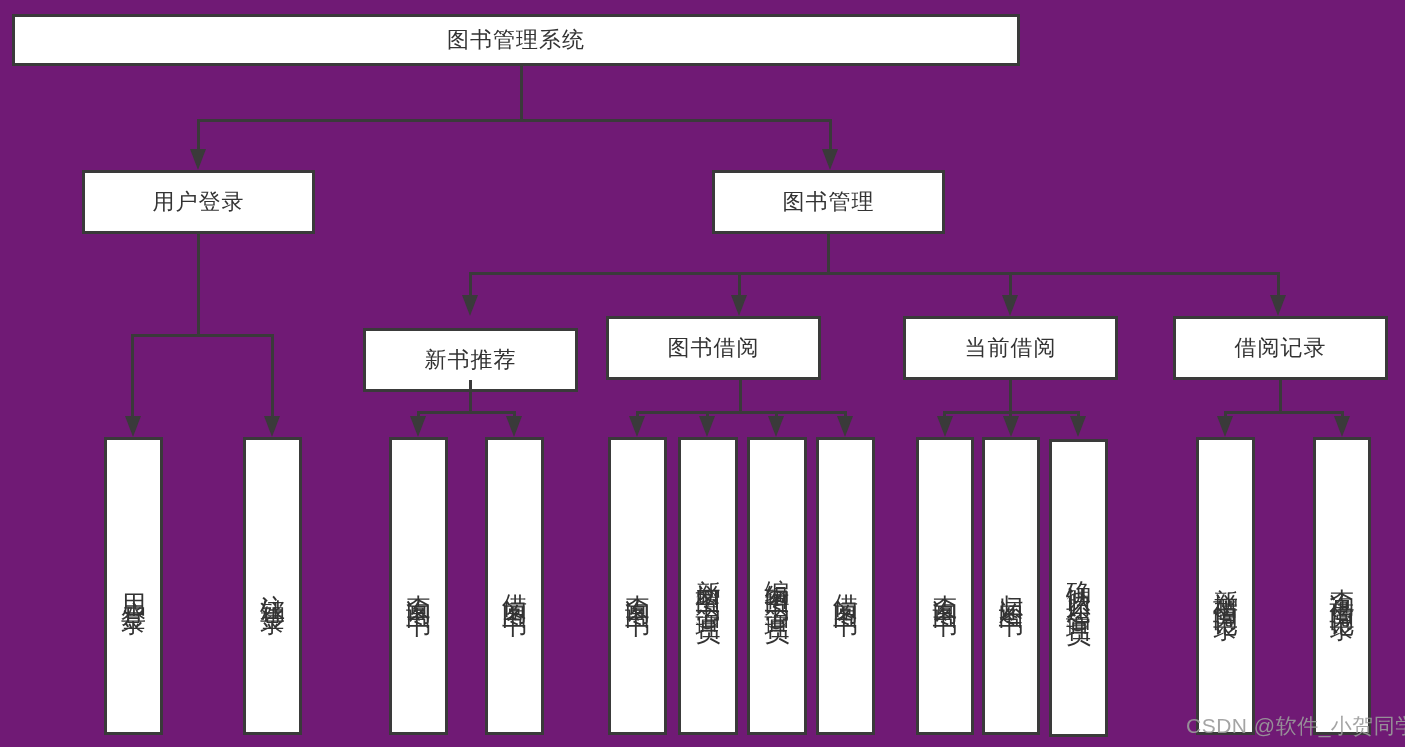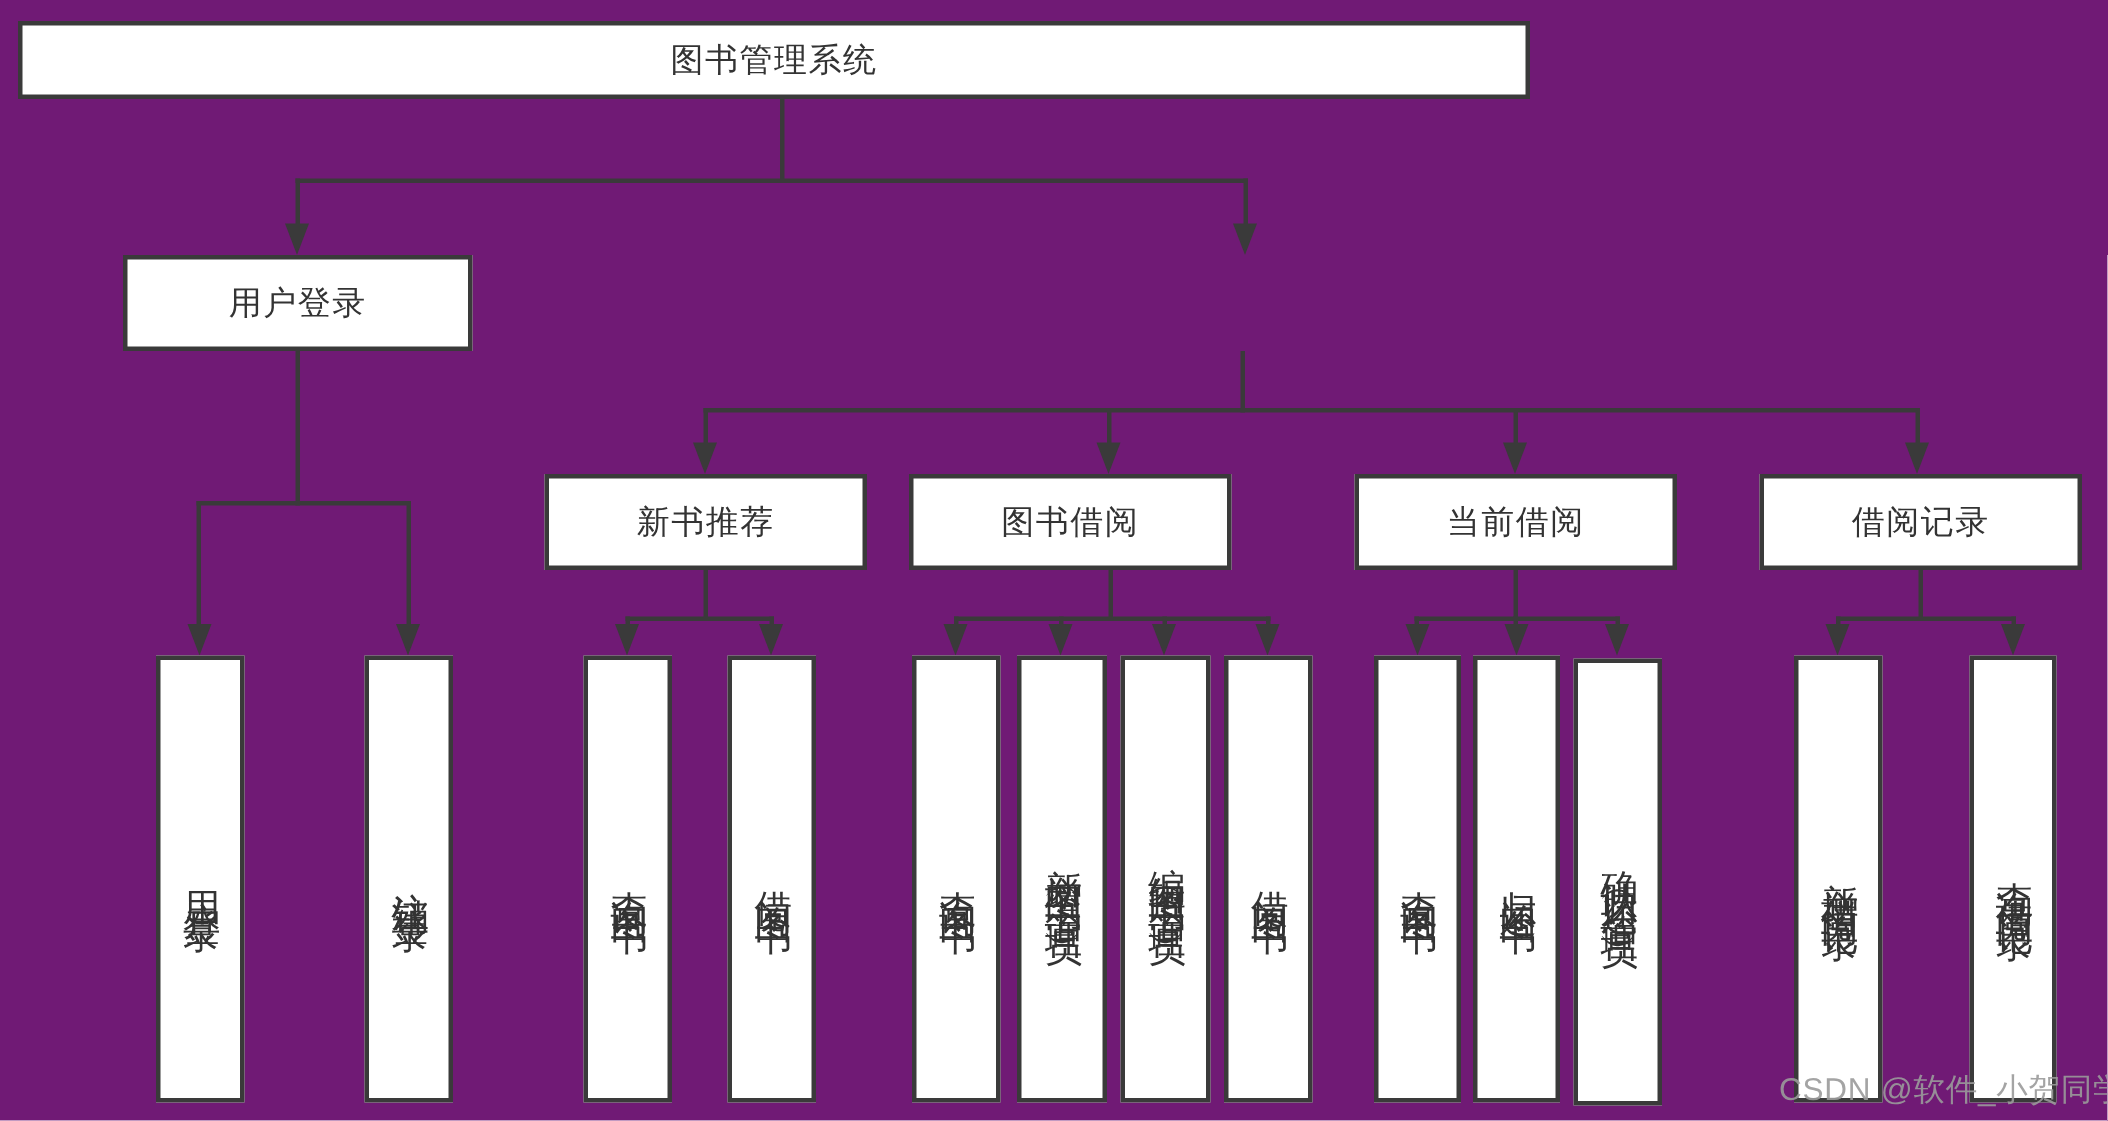--- a/index.html
+++ b/index.html
@@ -35,40 +35,41 @@
   <div class="box h" style="left:12px;top:14px;width:1008px;height:52px">图书管理系统</div>
 
   <div class="line" style="left:520px;top:66px;width:3px;height:56px"></div>
   <div class="line" style="left:197px;top:119px;width:635px;height:3px"></div>
   <div class="line" style="left:197px;top:119px;width:3px;height:36px"></div>
   <div class="arrow" style="left:190px;top:149px"></div>
   <div class="line" style="left:829px;top:119px;width:3px;height:36px"></div>
   <div class="arrow" style="left:822px;top:149px"></div>
 
   <div class="box h" style="left:82px;top:170px;width:233px;height:64px">用户登录</div>
+  <div class="box h" style="left:712px;top:170px;width:233px;height:64px">图书管理</div>
 
   <div class="line" style="left:197px;top:234px;width:3px;height:103px"></div>
   <div class="line" style="left:131px;top:334px;width:143px;height:3px"></div>
   <div class="line" style="left:131px;top:334px;width:3px;height:88px"></div>
   <div class="arrow" style="left:125px;top:416px"></div>
   <div class="line" style="left:271px;top:334px;width:3px;height:88px"></div>
   <div class="arrow" style="left:264px;top:416px"></div>
 
   <div class="line" style="left:827px;top:234px;width:3px;height:41px"></div>
   <div class="line" style="left:469px;top:272px;width:811px;height:3px"></div>
   <div class="line" style="left:469px;top:272px;width:3px;height:26px"></div>
   <div class="arrow" style="left:462px;top:295px"></div>
   <div class="line" style="left:738px;top:272px;width:3px;height:26px"></div>
   <div class="arrow" style="left:731px;top:295px"></div>
   <div class="line" style="left:1009px;top:272px;width:3px;height:26px"></div>
   <div class="arrow" style="left:1002px;top:295px"></div>
   <div class="line" style="left:1277px;top:272px;width:3px;height:26px"></div>
   <div class="arrow" style="left:1270px;top:295px"></div>
 
-  <div class="box h" style="left:363px;top:316px;width:215px;height:64px">新书推荐</div>
+  <div class="box h" style="left:363px;top:328px;width:215px;height:64px">新书推荐</div>
   <div class="box h" style="left:606px;top:316px;width:215px;height:64px">图书借阅</div>
   <div class="box h" style="left:903px;top:316px;width:215px;height:64px">当前借阅</div>
   <div class="box h" style="left:1173px;top:316px;width:215px;height:64px">借阅记录</div>
 
   <div class="line" style="left:469px;top:380px;width:3px;height:34px"></div>
   <div class="line" style="left:417px;top:411px;width:99px;height:3px"></div>
   <div class="line" style="left:417px;top:411px;width:3px;height:10px"></div>
   <div class="arrow" style="left:410px;top:416px"></div>
   <div class="line" style="left:513px;top:411px;width:3px;height:10px"></div>
   <div class="arrow" style="left:506px;top:416px"></div>

